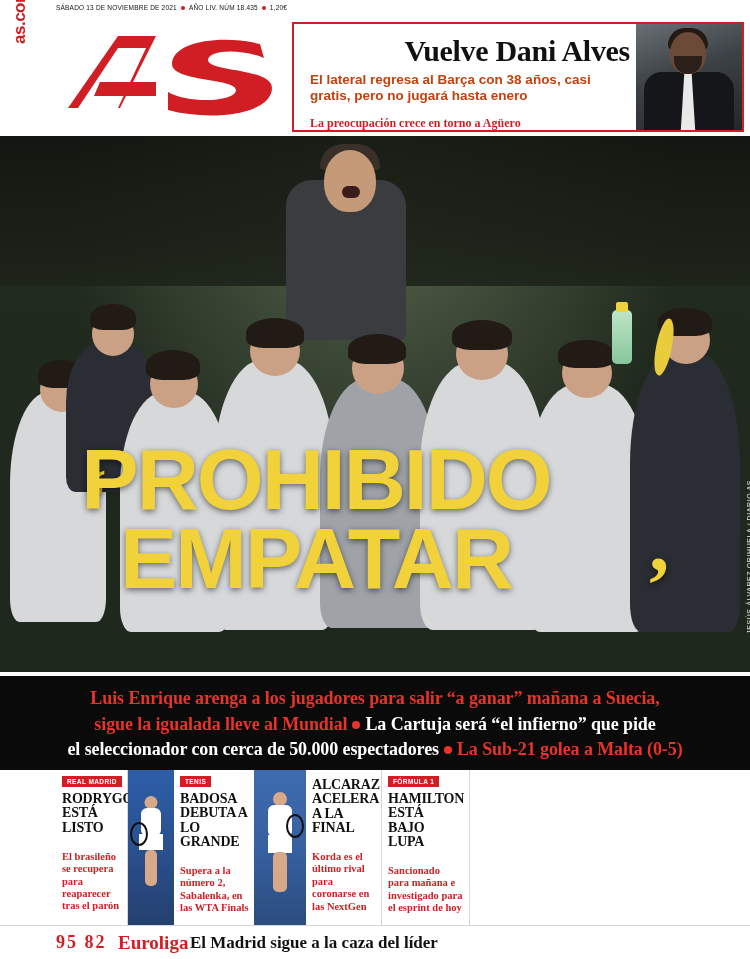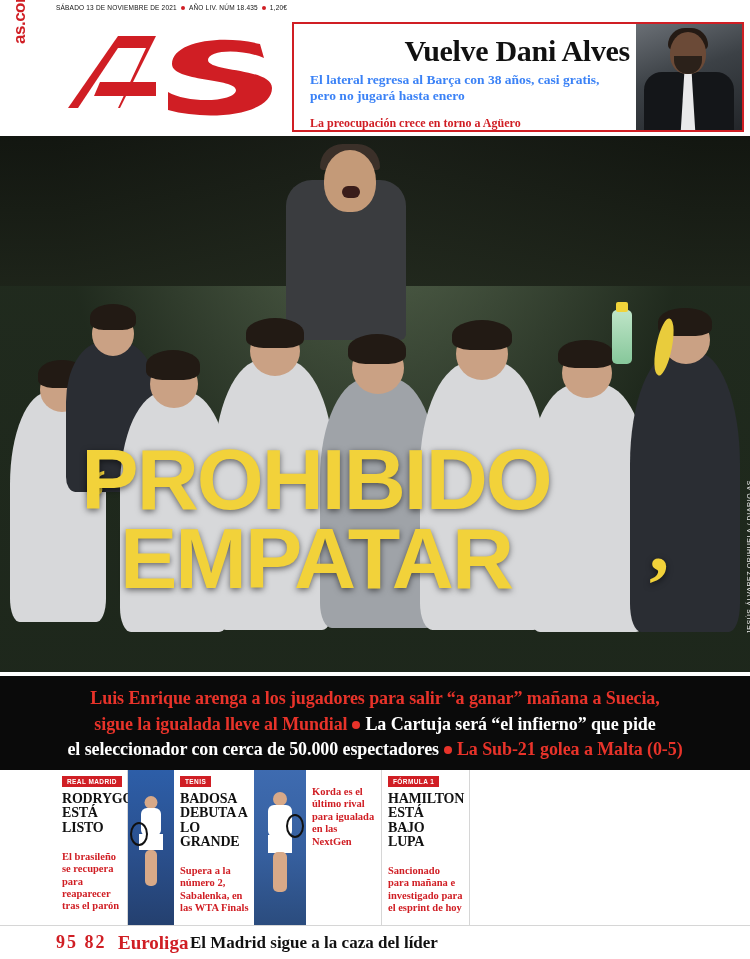--- a/index.html
+++ b/index.html
@@ -68,21 +68,21 @@
     position:absolute;left:40px;top:48px;width:24px;height:58px;background:#e9e9ea;
     clip-path:polygon(35% 0,65% 0,80% 100%,20% 100%);
   }
   .promo-title{
     position:absolute;left:16px;top:12px;width:320px;
     font-family:"Liberation Serif",serif;font-weight:bold;font-size:30px;color:#111;
     letter-spacing:-.3px;line-height:1;text-align:right;
   }
   .promo-sub{
     position:absolute;left:16px;top:48px;width:318px;
-    font-family:Liberation Serif, serif;font-weight:bold;font-size:13.5px;color:#3b82f6;
+    font-family:Liberation Sans, sans-serif;font-weight:bold;font-size:13.5px;color:#c2410c;
     line-height:1.22;
   }
   .promo-foot{
     position:absolute;left:16px;top:92px;width:330px;
     font-family:"Liberation Serif",serif;font-weight:bold;font-size:12px;color:#d01e24;
   }
 
   
   .hero{
     position:absolute;left:0;top:136px;width:750px;height:536px;overflow:hidden;
@@ -346,21 +346,22 @@
 
     <div class="thumb t-alcaraz" style="left:254px;width:52px;">
       <div class="fig-head" style="top:22px;width:14px;height:14px;"></div>
       <div class="fig-body" style="top:35px;width:24px;height:32px;"></div>
       <div class="fig-skirt" style="top:65px;width:24px;height:18px;"></div>
       <div class="fig-legs" style="top:82px;width:14px;height:40px;border-radius:5px;"></div>
       <div class="racket" style="left:32px;top:44px;"></div>
     </div>
 
     <div class="col" style="left:306px;width:76px;">
-      <p>Korda es el último rival para igualada en las NextGen</p>
+      <h3 style="margin-top:8px;">ALCARAZ ACELERA A LA FINAL</h3>
+      <p>Korda es el último rival para coronarse en las NextGen</p>
     </div>
 
     <div class="col" style="left:382px;width:88px;">
       <span class="kicker">FÓRMULA 1</span>
       <h3>HAMILTON ESTÁ BAJO LUPA</h3>
       <p>Sancionado para mañana e investigado para el esprint de hoy</p>
     </div>
 
   </div>
 

